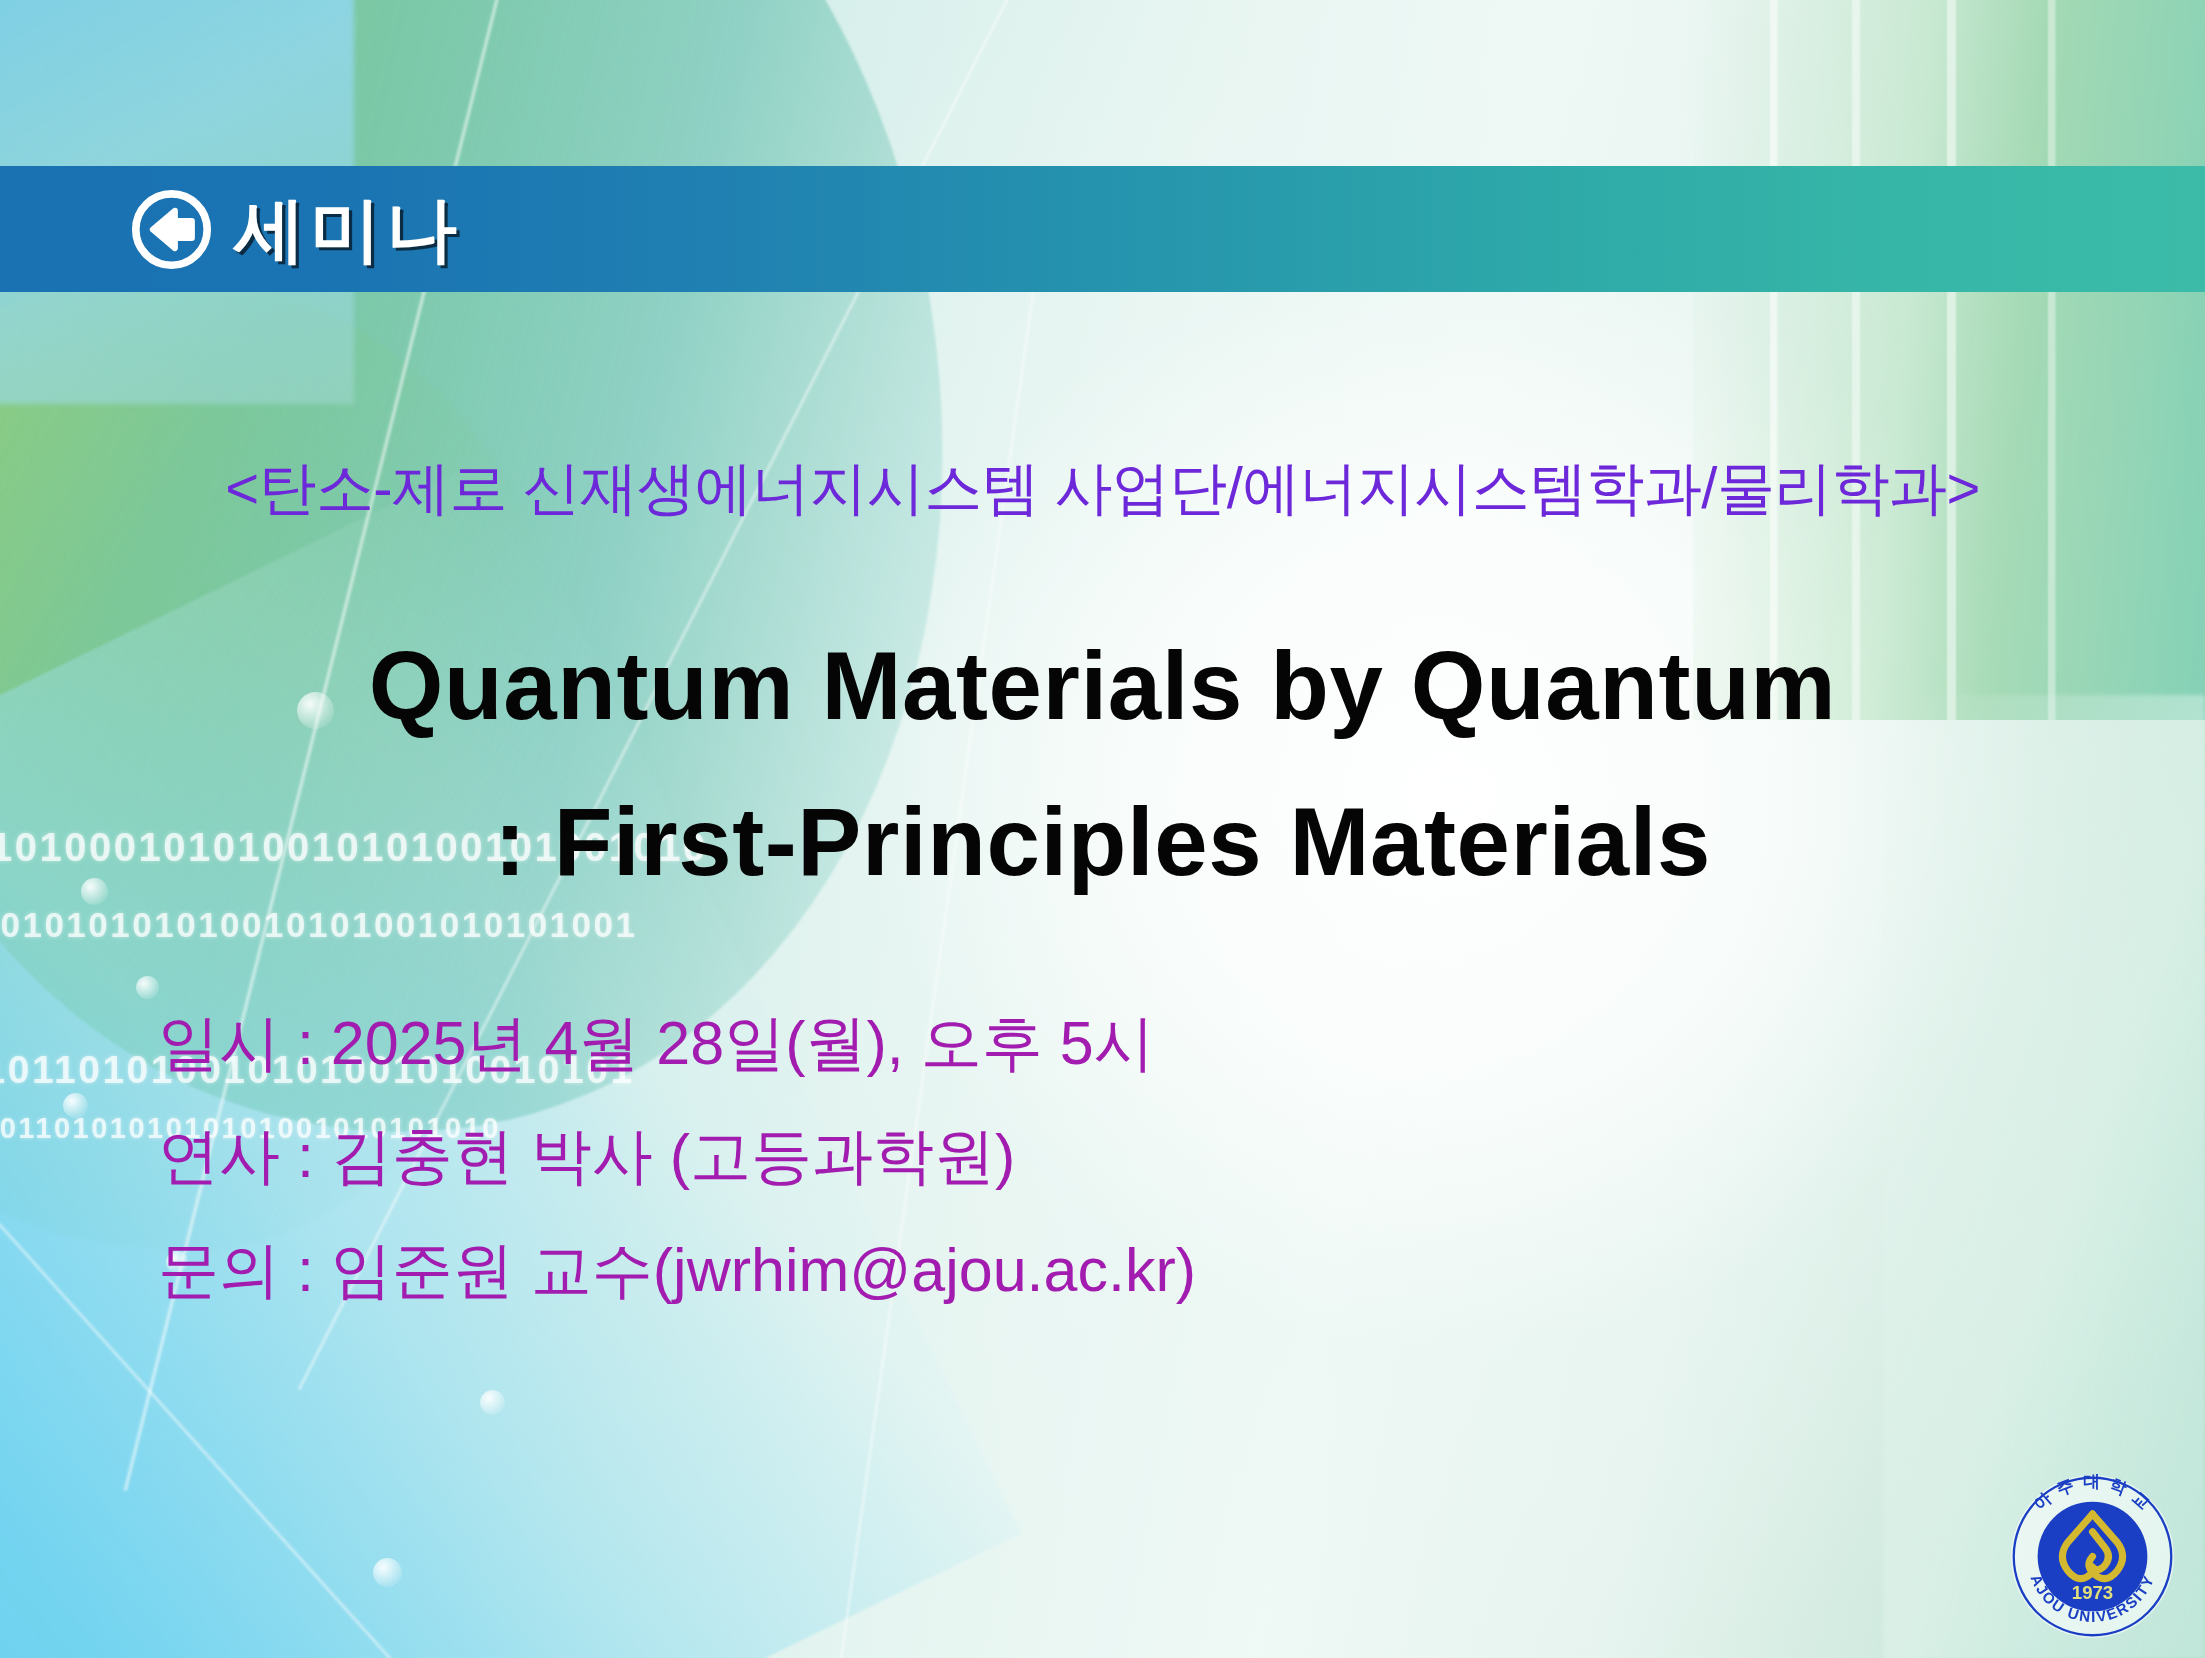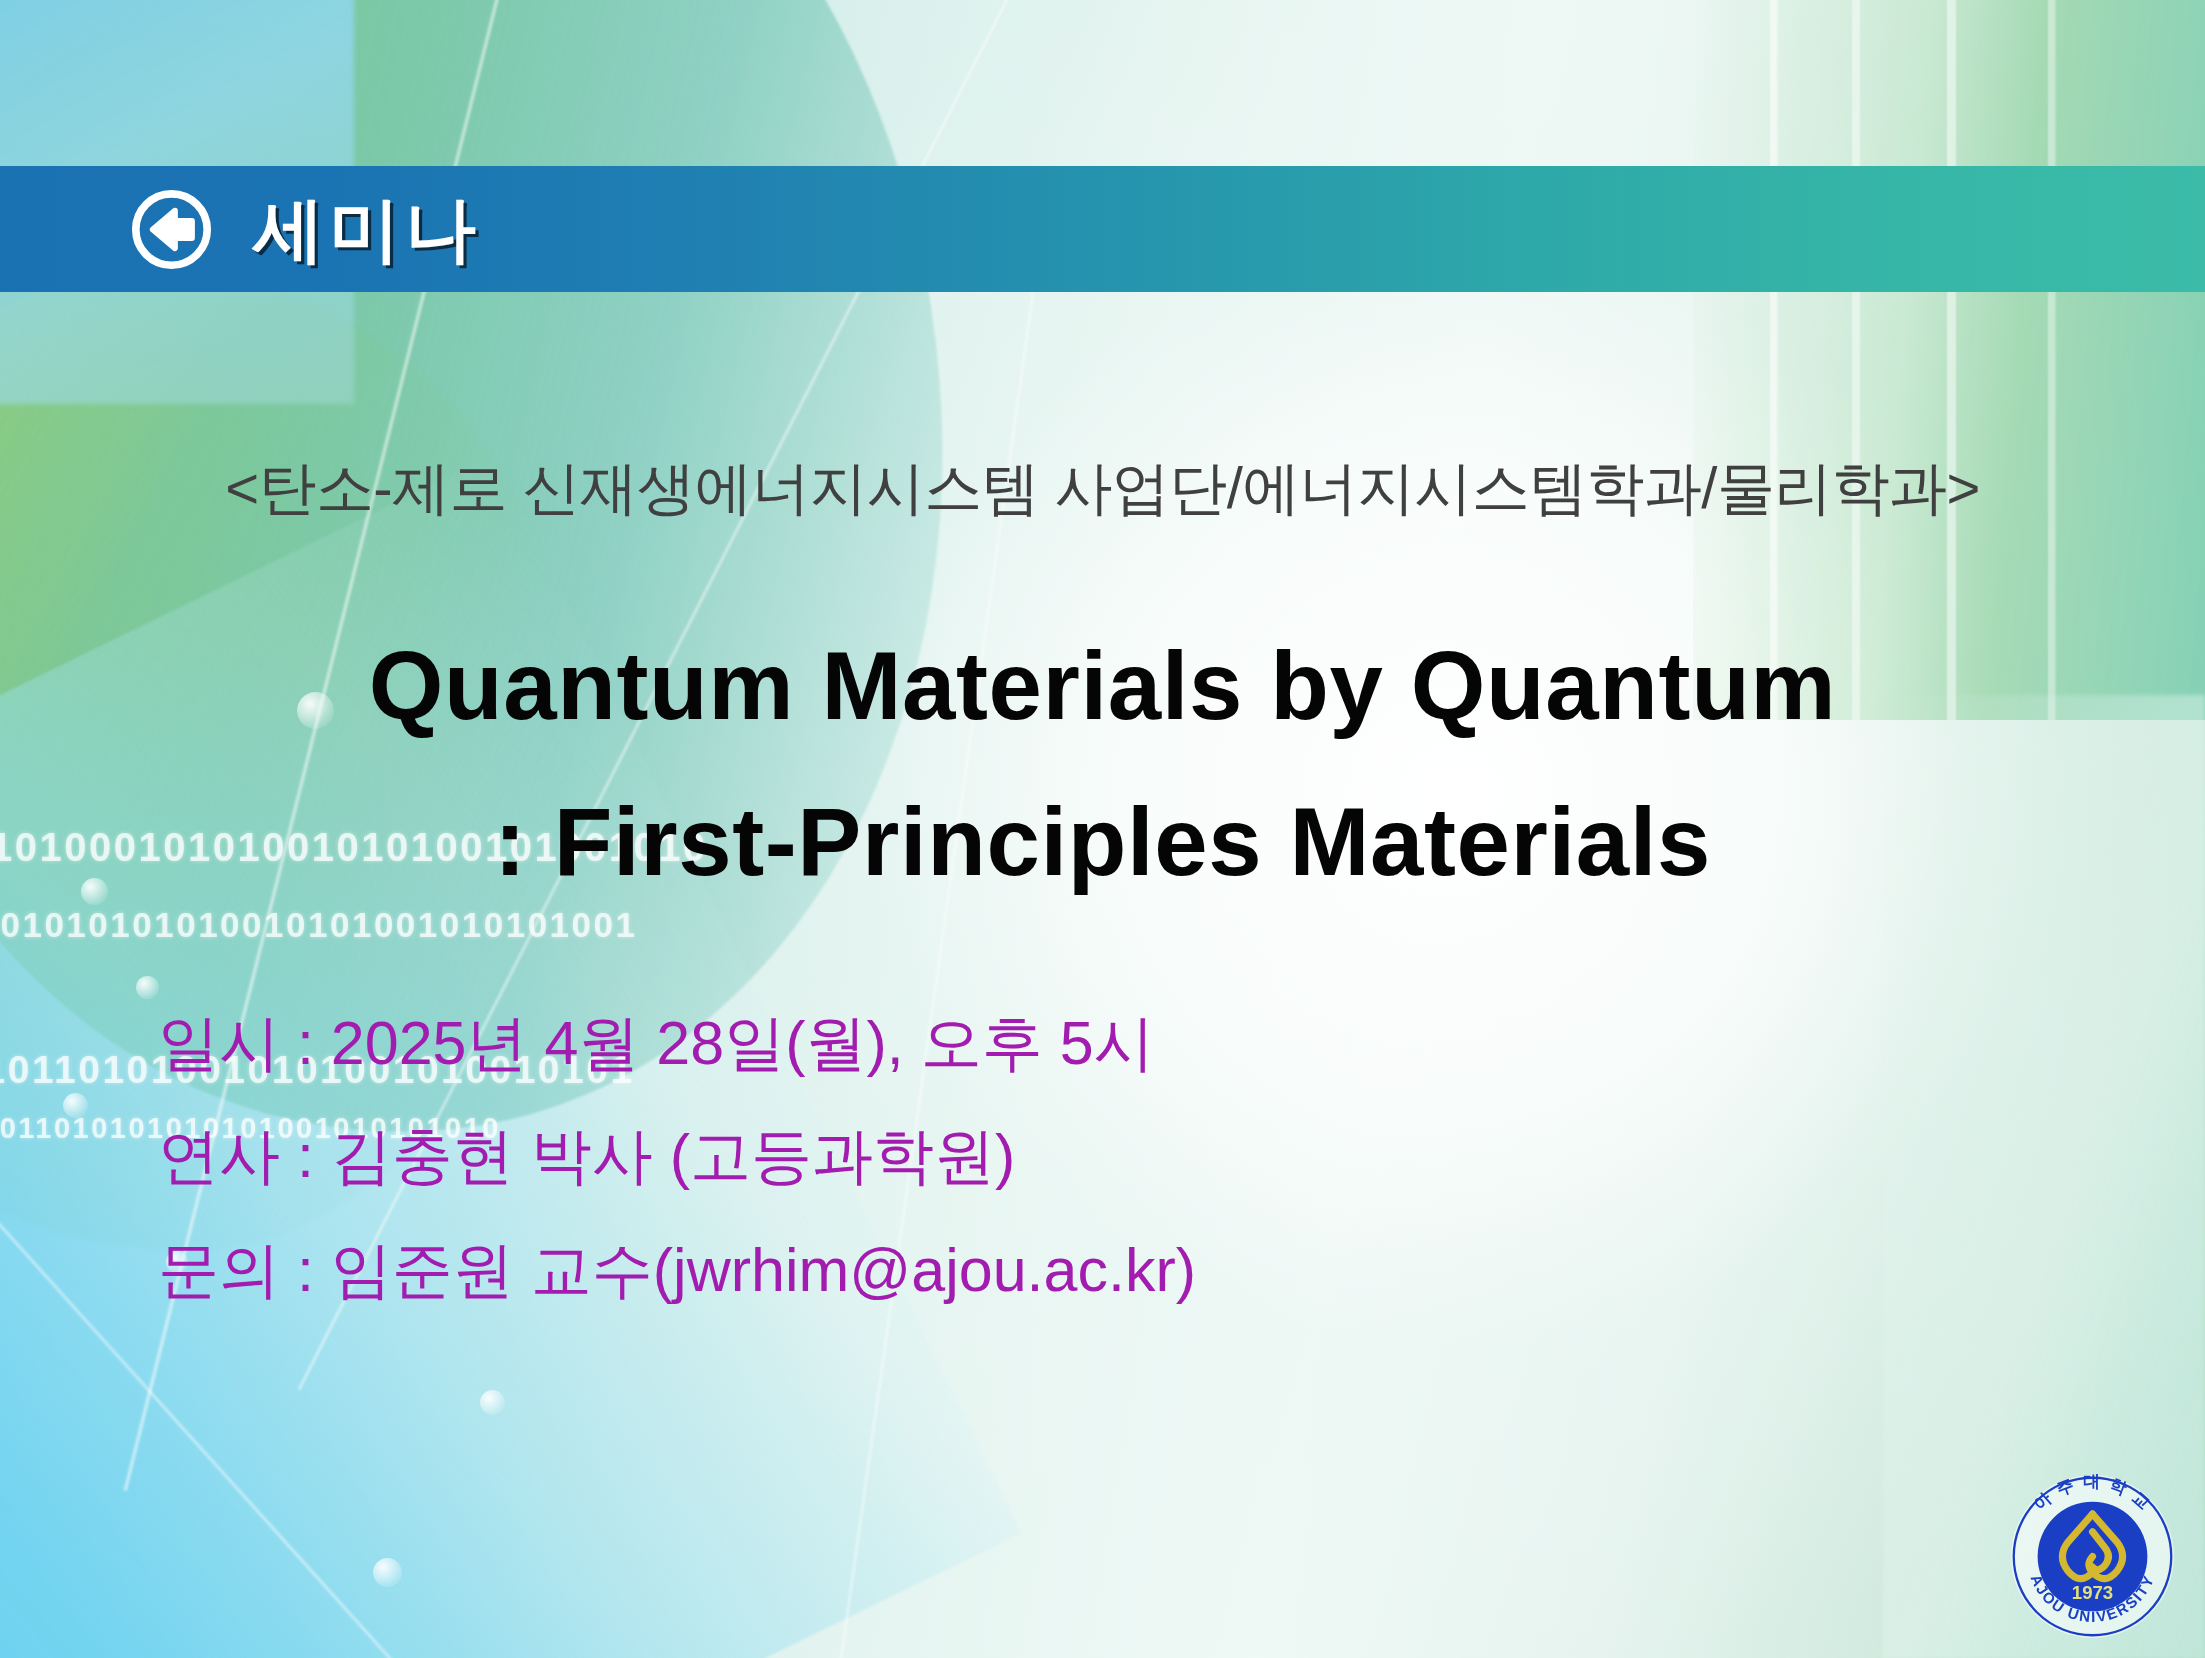--- a/index.html
+++ b/index.html
@@ -178,21 +178,21 @@
     display: flex;
     align-items: center;
   }
   .banner-arrow {
     margin-left: 129px;
     width: 85px; height: 85px;
     flex: 0 0 auto;
     display: block;
   }
   .banner-title {
-    margin-left: 39px;
+    margin-left: 20px;
     font-size: 71px;
     font-weight: 700;
     color: #ffffff;
     letter-spacing: 5px;
     line-height: 1;
     text-shadow: 3.2px 3.2px 0 rgba(0,0,0,0.62);
     white-space: nowrap;
   }
 
   
@@ -201,21 +201,21 @@
     left: 0; top: 292px;
     width: 2205px; height: 1367px;
   }
   .subtitle {
     position: absolute;
     left: 0; top: 158px;
     width: 2205px;
     text-align: center;
     font-size: 58px;
     font-weight: 400;
-    color: #404040;
+    color: #6d28d9;
     letter-spacing: -0.6px;
     white-space: nowrap;
   }
   .title-block {
     position: absolute;
     left: 0; top: 316px;
     width: 2205px;
     text-align: center;
   }
   .title-line {

